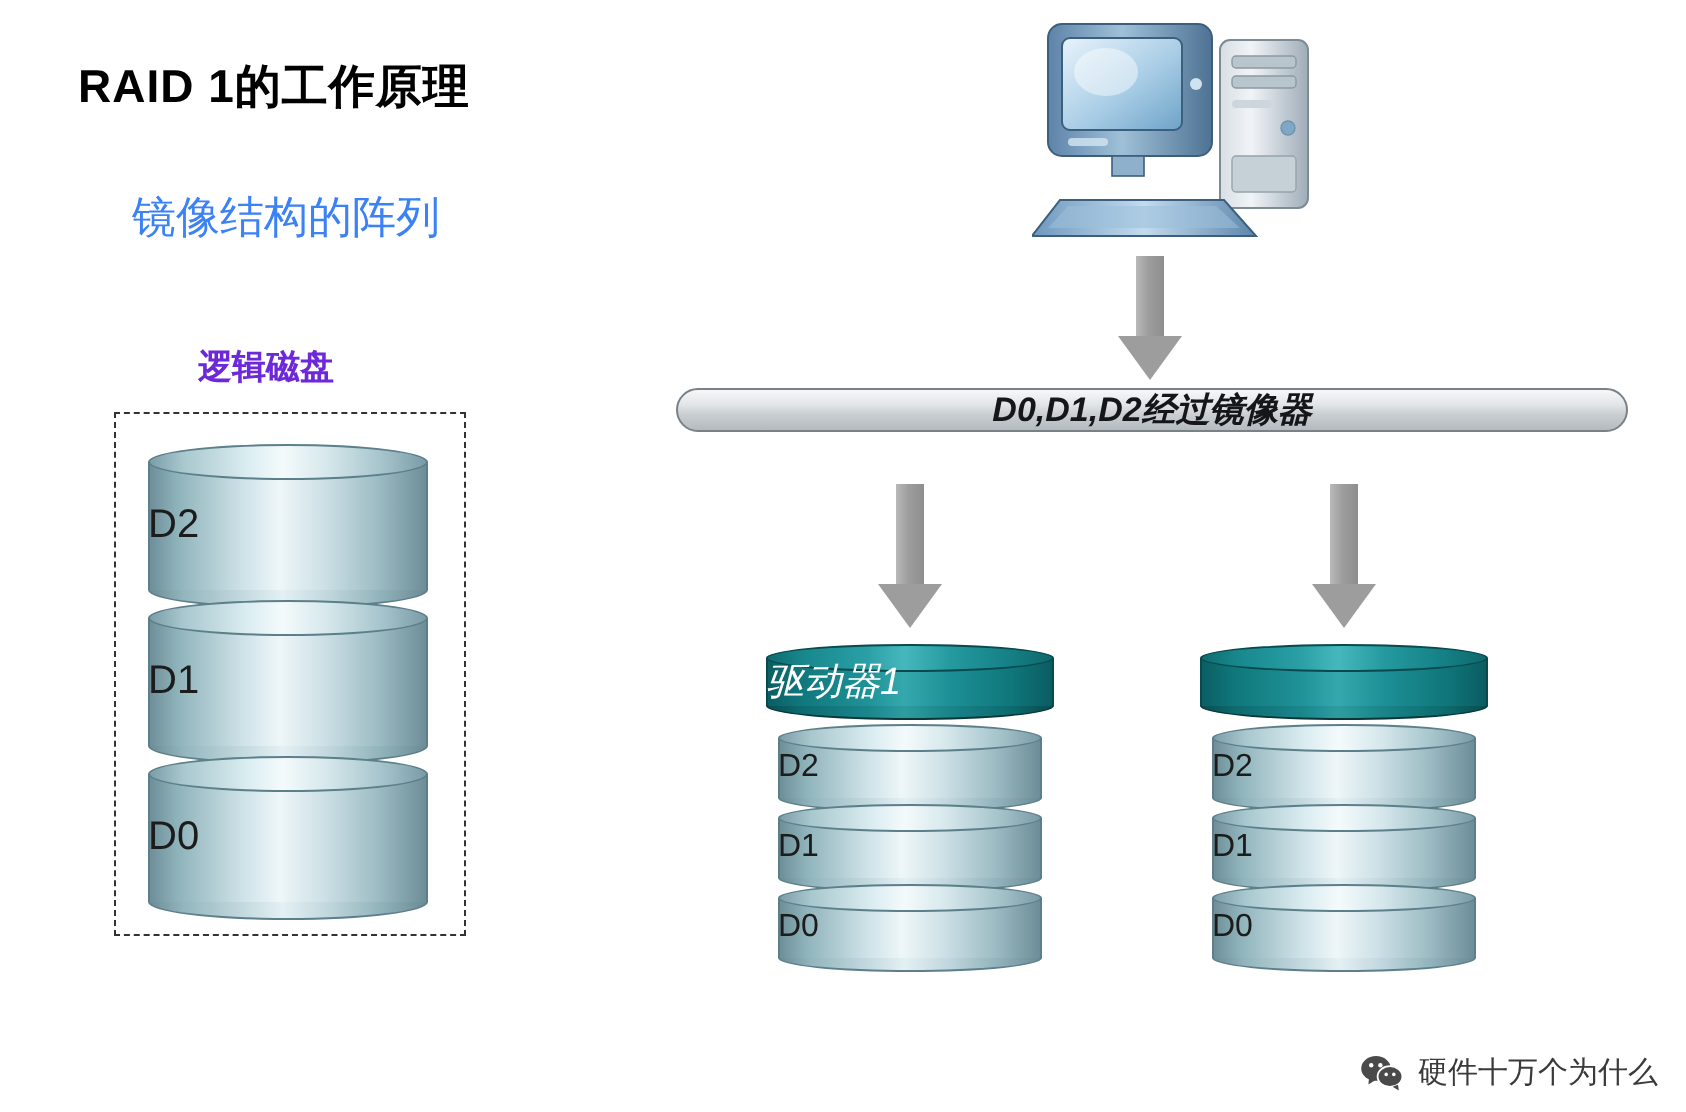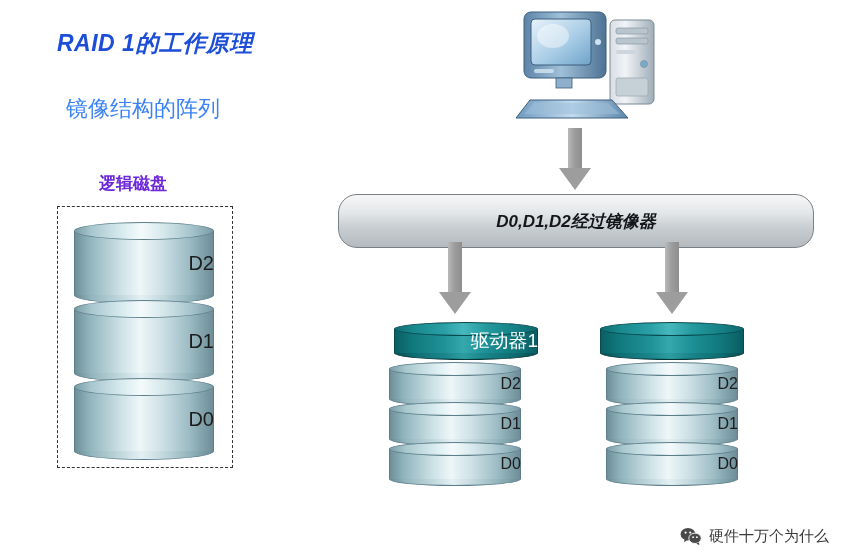--- a/index.html
+++ b/index.html
@@ -12,28 +12,27 @@
     width: 843px;
     height: 556px;
     background: #ffffff;
     overflow: hidden;
     font-family: "Liberation Sans", sans-serif;
   }
 
   
   #title-main {
     position: absolute;
-    left: 57px;
+    left: 39px;
     top: 28px;
     font-size: 23px;
     font-weight: bold;
-    color: #1d4ed8;
+    color: #000000;
     letter-spacing: 0.5px;
     white-space: nowrap;
-    font-style: italic;
   }
   #title-sub {
     position: absolute;
     left: 66px;
     top: 94px;
     font-size: 22px;
     color: #3b82f6;
     white-space: nowrap;
   }
   #label-logical {
@@ -99,21 +98,21 @@
         #c2d8de 64%, #90b2ba 84%, #6a8b95 100%);
     border: 1px solid #5d7f8a;
     box-sizing: border-box;
   }
   .cyl .txt {
     position: absolute;
     left: 0;
     right: 0;
     top: 50%;
     transform: translateY(-50%);
-    text-align: right;
+    text-align: left;
     font-size: 19px;
     color: #1c1c1c;
     z-index: 3;
   }
 
   
   .cyl-logical {
     left: 74px;
     width: 140px;
     height: 82px;
@@ -162,21 +161,21 @@
     color: #ffffff;
     font-weight: normal;
   }
 
   
   #mirror-bar {
     position: absolute;
     left: 338px;
     top: 194px;
     width: 476px;
-    height: 54px;
+    height: 22px;
     border-radius: 19px;
     background: linear-gradient(to bottom,
         #f6f7f8 0%, #e3e6e8 35%, #c9ced2 62%, #b4babe 100%);
     border: 1px solid #7a8186;
     box-sizing: border-box;
   }
   #mirror-bar .label {
     position: absolute;
     left: 0; right: 0; top: 50%;
     transform: translateY(-50%);
@@ -328,21 +327,21 @@
   <div class="arrow" style="left:438px; top:242px; width:34px; height:72px;">
     <div class="shaft" style="height:52px;"></div>
     <div class="head"></div>
   </div>
 
   <div class="arrow" style="left:655px; top:242px; width:34px; height:72px;">
     <div class="shaft" style="height:52px;"></div>
     <div class="head"></div>
   </div>
 
-  <div class="cyl cyl-head" style="left:394px; top:322px;">
+  <div class="cyl cyl-head" style="left:383px; top:322px;font-style:italic;">
     <div class="bot"></div>
     <div class="body"></div>
     <div class="top"></div>
     <div class="txt">驱动器1</div>
   </div>
   <div class="cyl cyl-small" style="left:389px; top:362px;">
     <div class="bot"></div>
     <div class="body"></div>
     <div class="top"></div>
     <div class="txt">D2</div>

